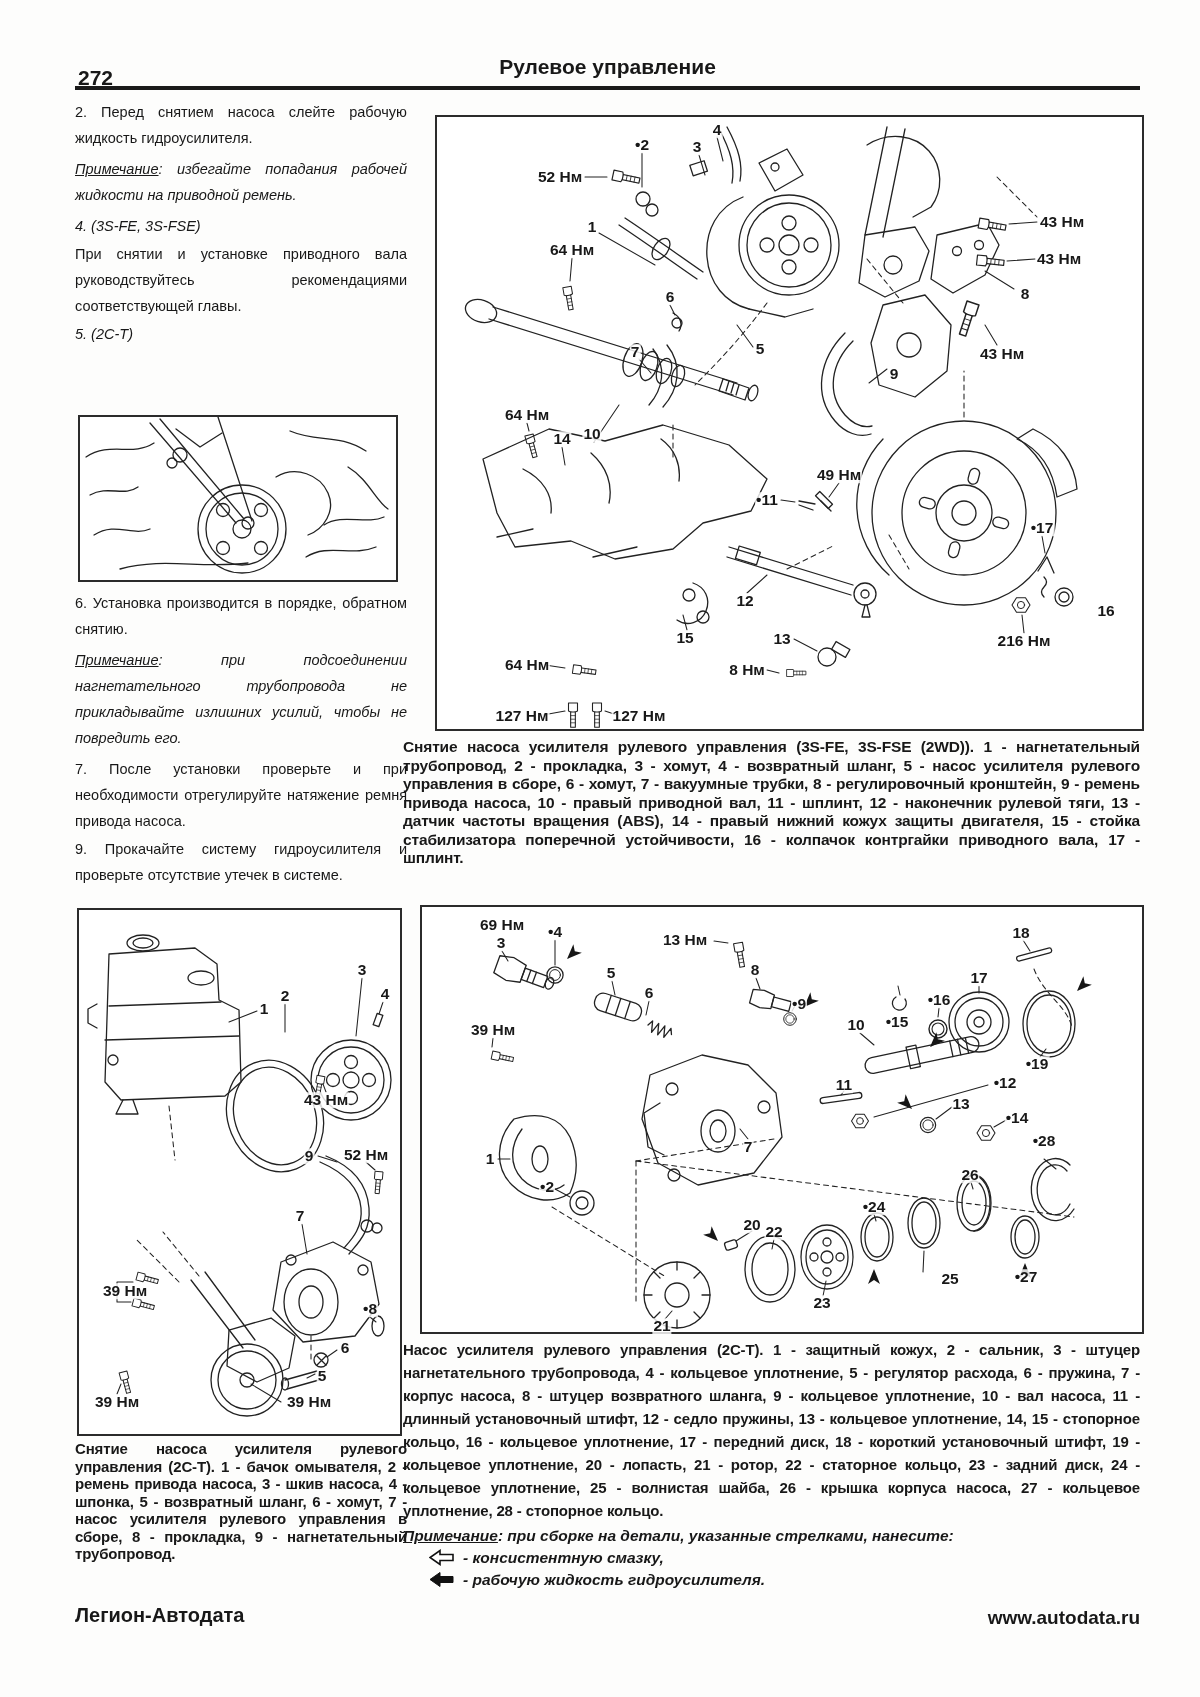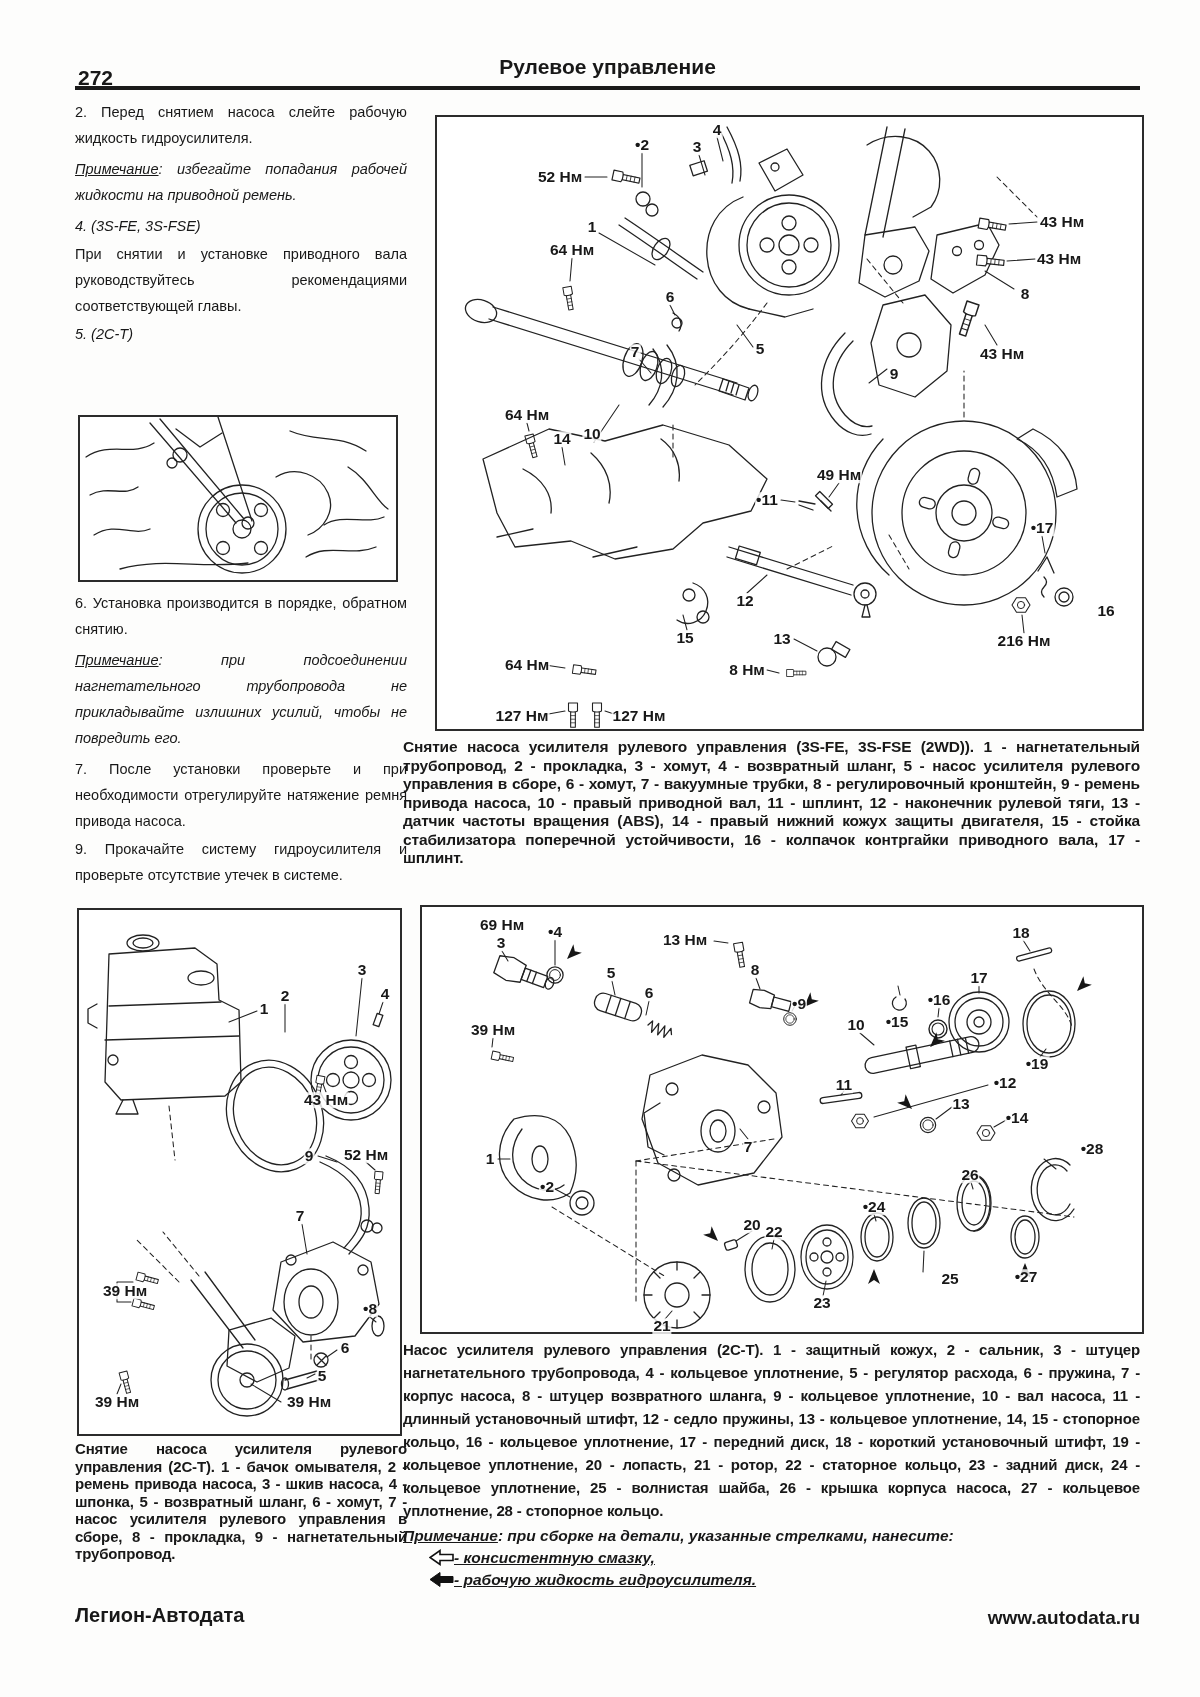--- a/index.html
+++ b/index.html
@@ -23,21 +23,21 @@
   .art .dash{stroke-dasharray:5 4;stroke-width:1.05;}
   .fig-label{position:absolute;transform:translate(-50%,-50%);font-size:15.5px;font-weight:bold;
              white-space:nowrap;line-height:1;background:rgba(255,255,255,.82);padding:0 1px;}
   
   .caption{position:absolute;font-weight:bold;text-align:justify;letter-spacing:-0.15px;}
   .caption.wide{font-size:15.5px;line-height:18.5px;}
   .caption.narrow{font-size:15px;line-height:17.5px;}
   .caption.rightfig{font-size:15px;line-height:23px;}
   
   .bottom-note{position:absolute;font-size:15.5px;font-weight:bold;font-style:italic;line-height:19px;}
-  .legend-row{display:flex;align-items:center;margin:3px 0 0 26px;text-decoration:underline;}
+  .legend-row{display:flex;align-items:center;gap:9px;margin:3px 0 0 26px;}
   .legend-icon{display:inline-flex;width:25px;height:17px;}
   
   .footer-left{position:absolute;left:75px;top:1604px;font-size:20px;font-weight:bold;}
   .footer-right{position:absolute;left:403px;top:1607px;width:737px;text-align:right;font-size:19px;font-weight:bold;}
 </style>
 </head>
 <body>
 
 <svg width="0" height="0" style="position:absolute" aria-hidden="true">
   <defs>
@@ -553,21 +553,21 @@
       <span class="fig-label" style="left: 539px; top: 197px;">13</span>
       <span class="fig-label" style="left: 595px; top: 211px;">•14</span>
       <span class="fig-label" style="left: 330px; top: 318px;">20</span>
       <span class="fig-label" style="left: 240px; top: 419px;">21</span>
       <span class="fig-label" style="left: 352px; top: 325px;">22</span>
       <span class="fig-label" style="left: 400px; top: 396px;">23</span>
       <span class="fig-label" style="left: 452px; top: 300px;">•24</span>
       <span class="fig-label" style="left: 504px; top: 372px; margin-left: 24px;">25</span>
       <span class="fig-label" style="left: 548px; top: 268px;">26</span>
       <span class="fig-label" style="left: 604px; top: 370px;">•27</span>
-      <span class="fig-label" style="left: 622px; top: 242px; margin-left: 48px;">•28</span>
+      <span class="fig-label" style="left: 622px; top: 234px;">•28</span>
     </div>
 
   <div class="caption rightfig" style="left:403px;top:1338px;width:737px">Насос усилителя рулевого управления (2C-T). 1 - защитный кожух, 2 - сальник, 3 - штуцер нагнетательного трубопровода, 4 - кольцевое уплотнение, 5 - регулятор расхода, 6 - пружина, 7 - корпус насоса, 8 - штуцер возвратного шланга, 9 - кольцевое уплотнение, 10 - вал насоса, 11 - длинный установочный штифт, 12 - седло пружины, 13 - кольцевое уплотнение, 14, 15 - стопорное кольцо, 16 - кольцевое уплотнение, 17 - передний диск, 18 - короткий установочный штифт, 19 - кольцевое уплотнение, 20 - лопасть, 21 - ротор, 22 - статорное кольцо, 23 - задний диск, 24 - кольцевое уплотнение, 25 - волнистая шайба, 26 - крышка корпуса насоса, 27 - кольцевое уплотнение, 28 - стопорное кольцо.</div>
 
   <div class="bottom-note" style="left:403px;top:1526px;width:737px">
     <div>
       <span class="note-label">Примечание</span><span>: при сборке на детали, указанные стрелками, нанесите:</span>
     </div>
     <div class="legend-row">
       <span class="legend-icon">

